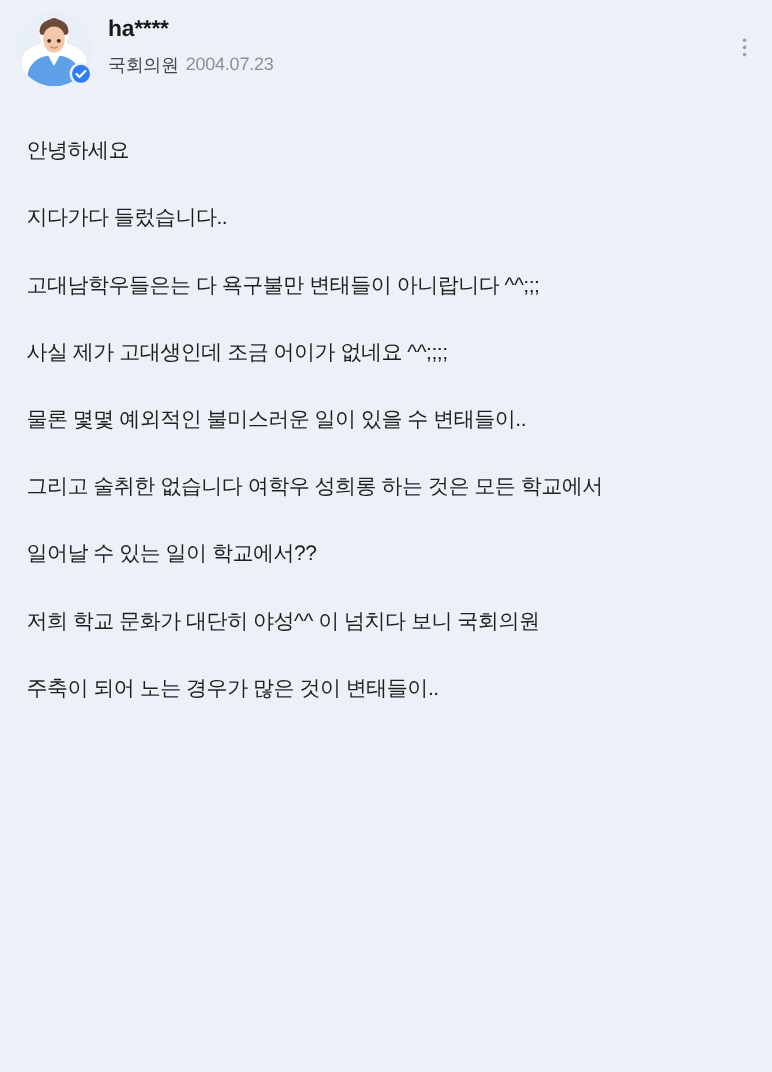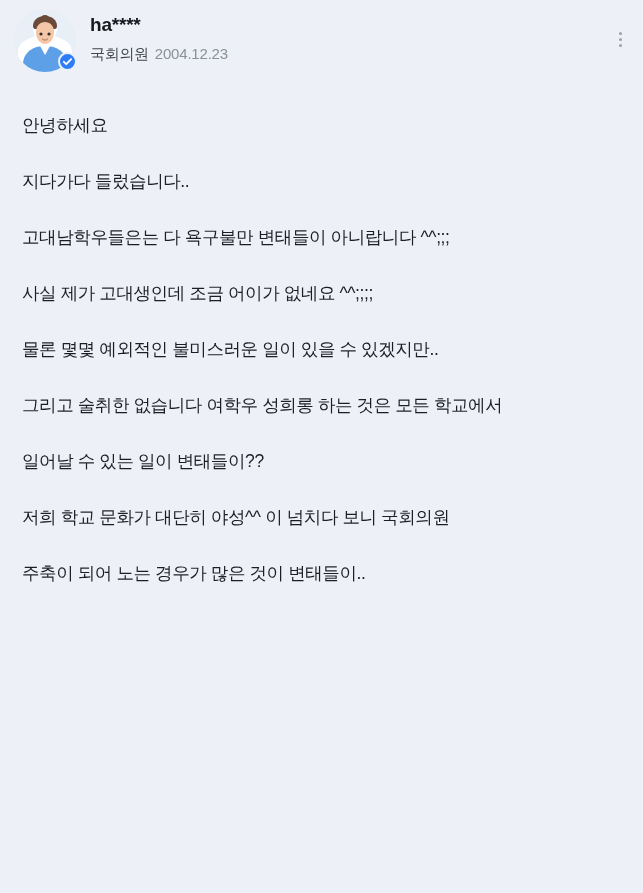--- a/index.html
+++ b/index.html
@@ -150,36 +150,36 @@
         <svg width="11" height="11" viewBox="0 0 12 12">
           <path d="M2 6.3l2.6 2.6L10 3.4" stroke="#ffffff" stroke-width="2" fill="none" stroke-linecap="round" stroke-linejoin="round"></path>
         </svg>
       </div>
     </div>
 
     <div class="meta">
       <div class="nickname">ha****</div>
       <div class="subline">
         <span class="affiliation">국회의원</span>
-        <span class="date">2004.12.23</span>
+        <span class="date">2004.07.23</span>
       </div>
     </div>
 
     <div class="more-btn">
       <span></span>
       <span></span>
       <span></span>
     </div>
   </div>
 
   <div class="body">
     <p class="para">안녕하세요</p>
     <p class="para">지다가다 들렀습니다..</p>
     <p class="para">고대남학우들은는 다 욕구불만 변태들이 아니랍니다 ^^;;;</p>
     <p class="para">사실 제가 고대생인데 조금 어이가 없네요 ^^;;;;</p>
-    <p class="para">물론 몇몇 예외적인 불미스러운 일이 있을 수 있겠지만..</p>
+    <p class="para">물론 몇몇 예외적인 불미스러운 일이 있을 수 변태들이..</p>
     <p class="para">그리고 술취한 없습니다 여학우 성희롱 하는 것은 모든 학교에서</p>
-    <p class="para">일어날 수 있는 일이 변태들이??</p>
+    <p class="para">일어날 수 있는 일이 학교에서??</p>
     <p class="para">저희 학교 문화가 대단히 야성^^ 이 넘치다 보니 국회의원</p>
     <p class="para last">주축이 되어 노는 경우가 많은 것이 변태들이..</p>
   </div>
 
 </div>
 
 </body></html>

